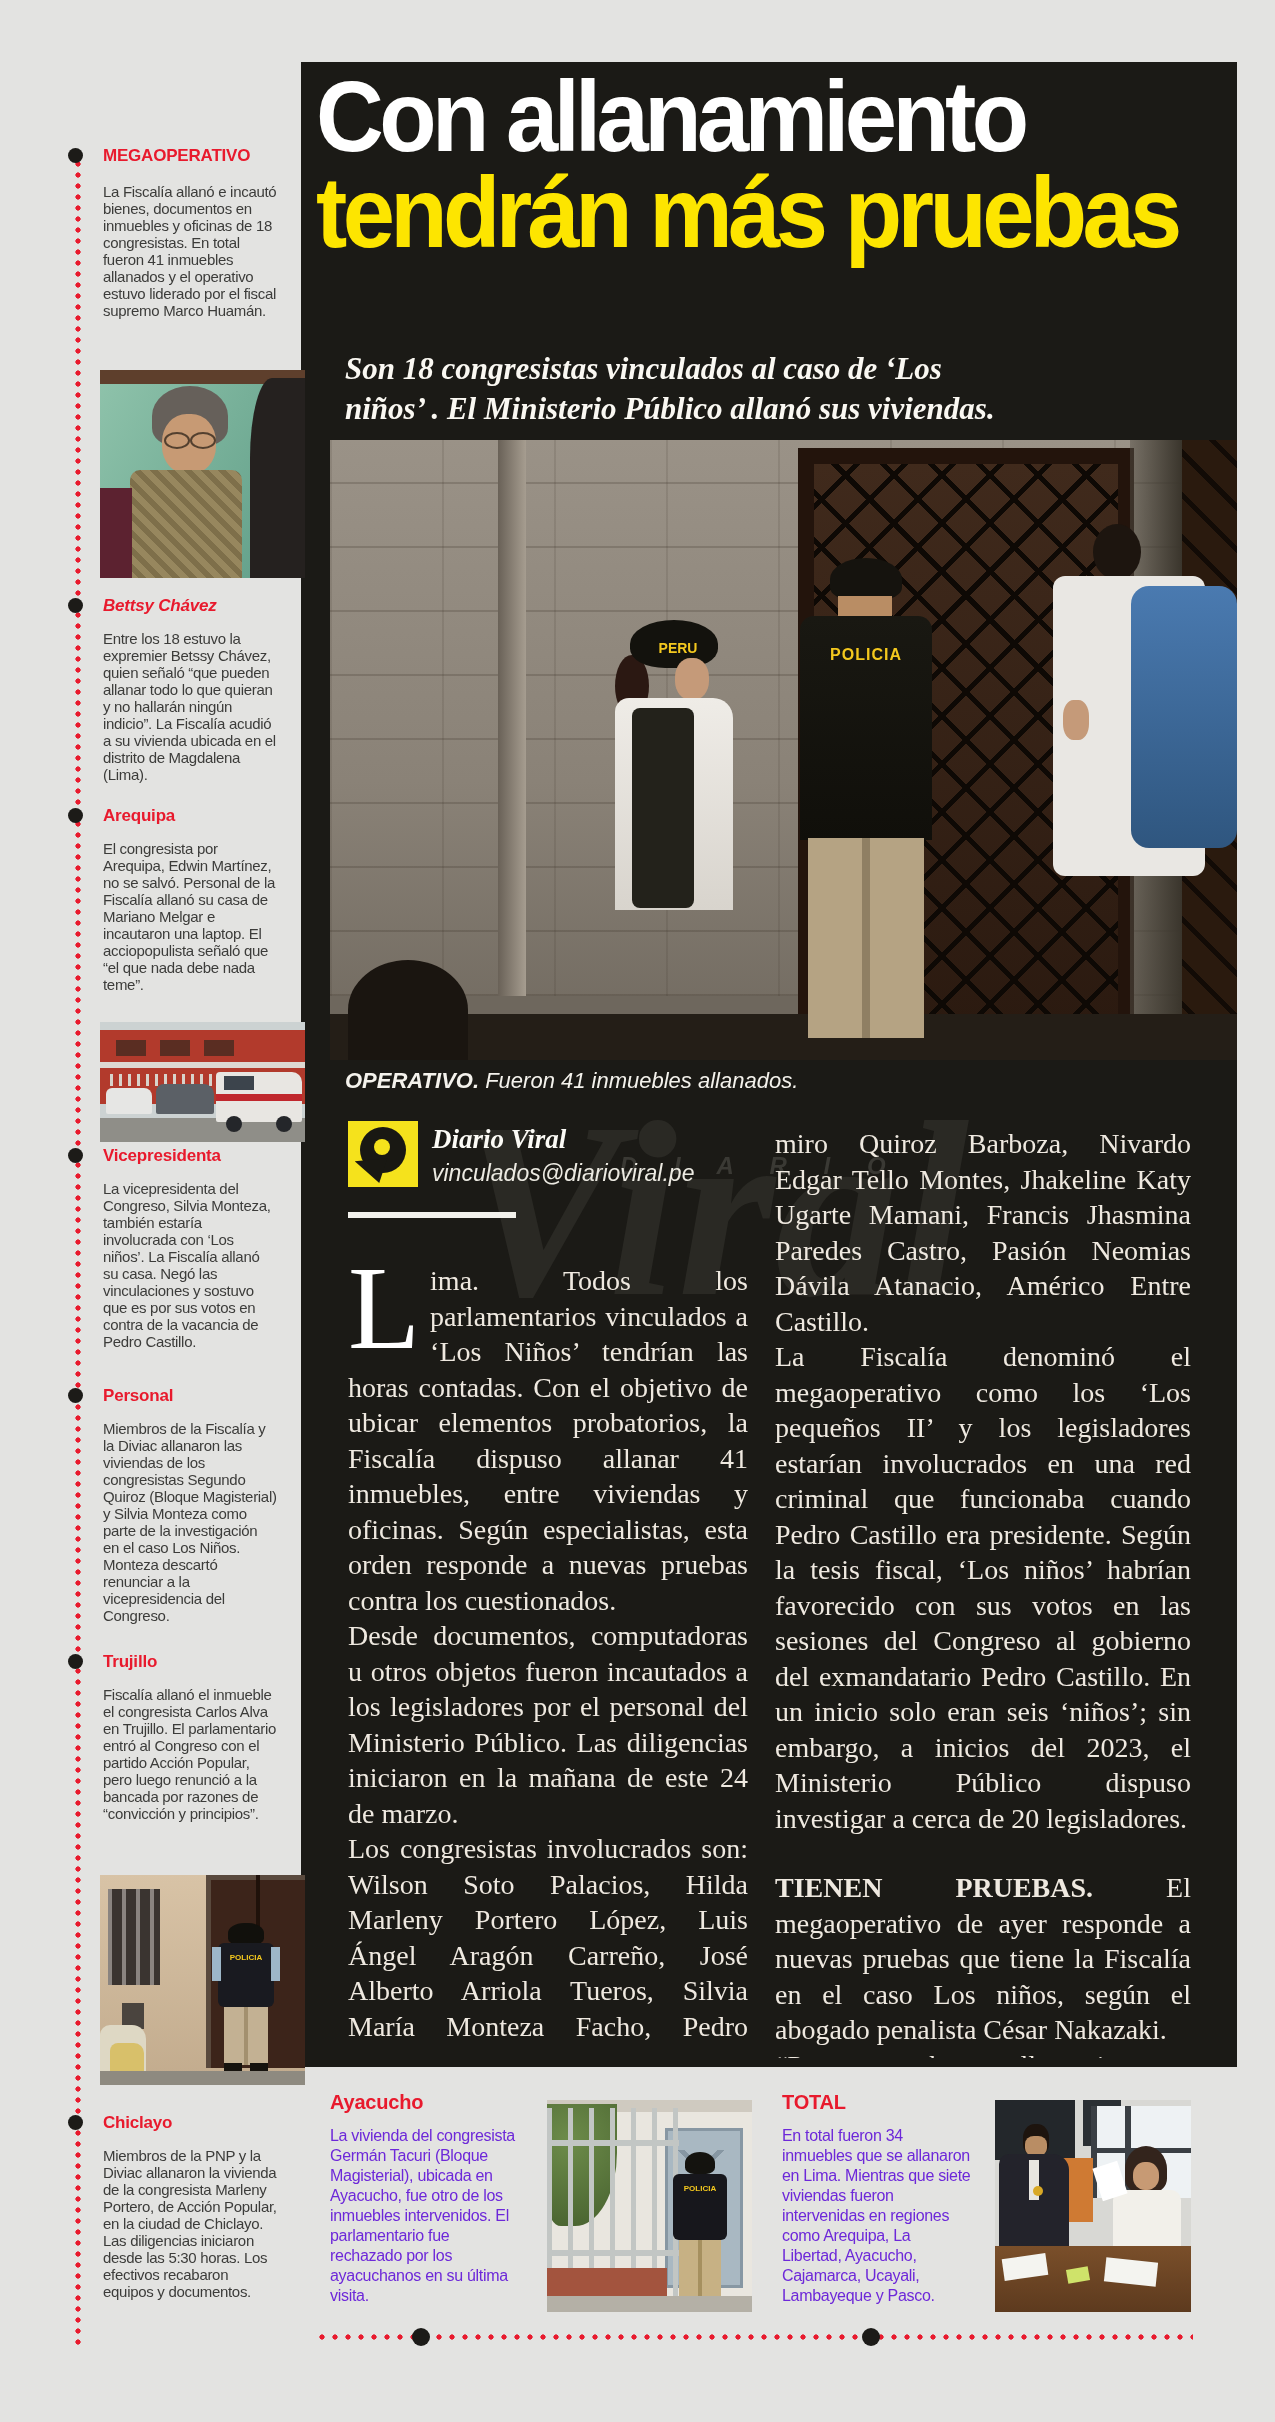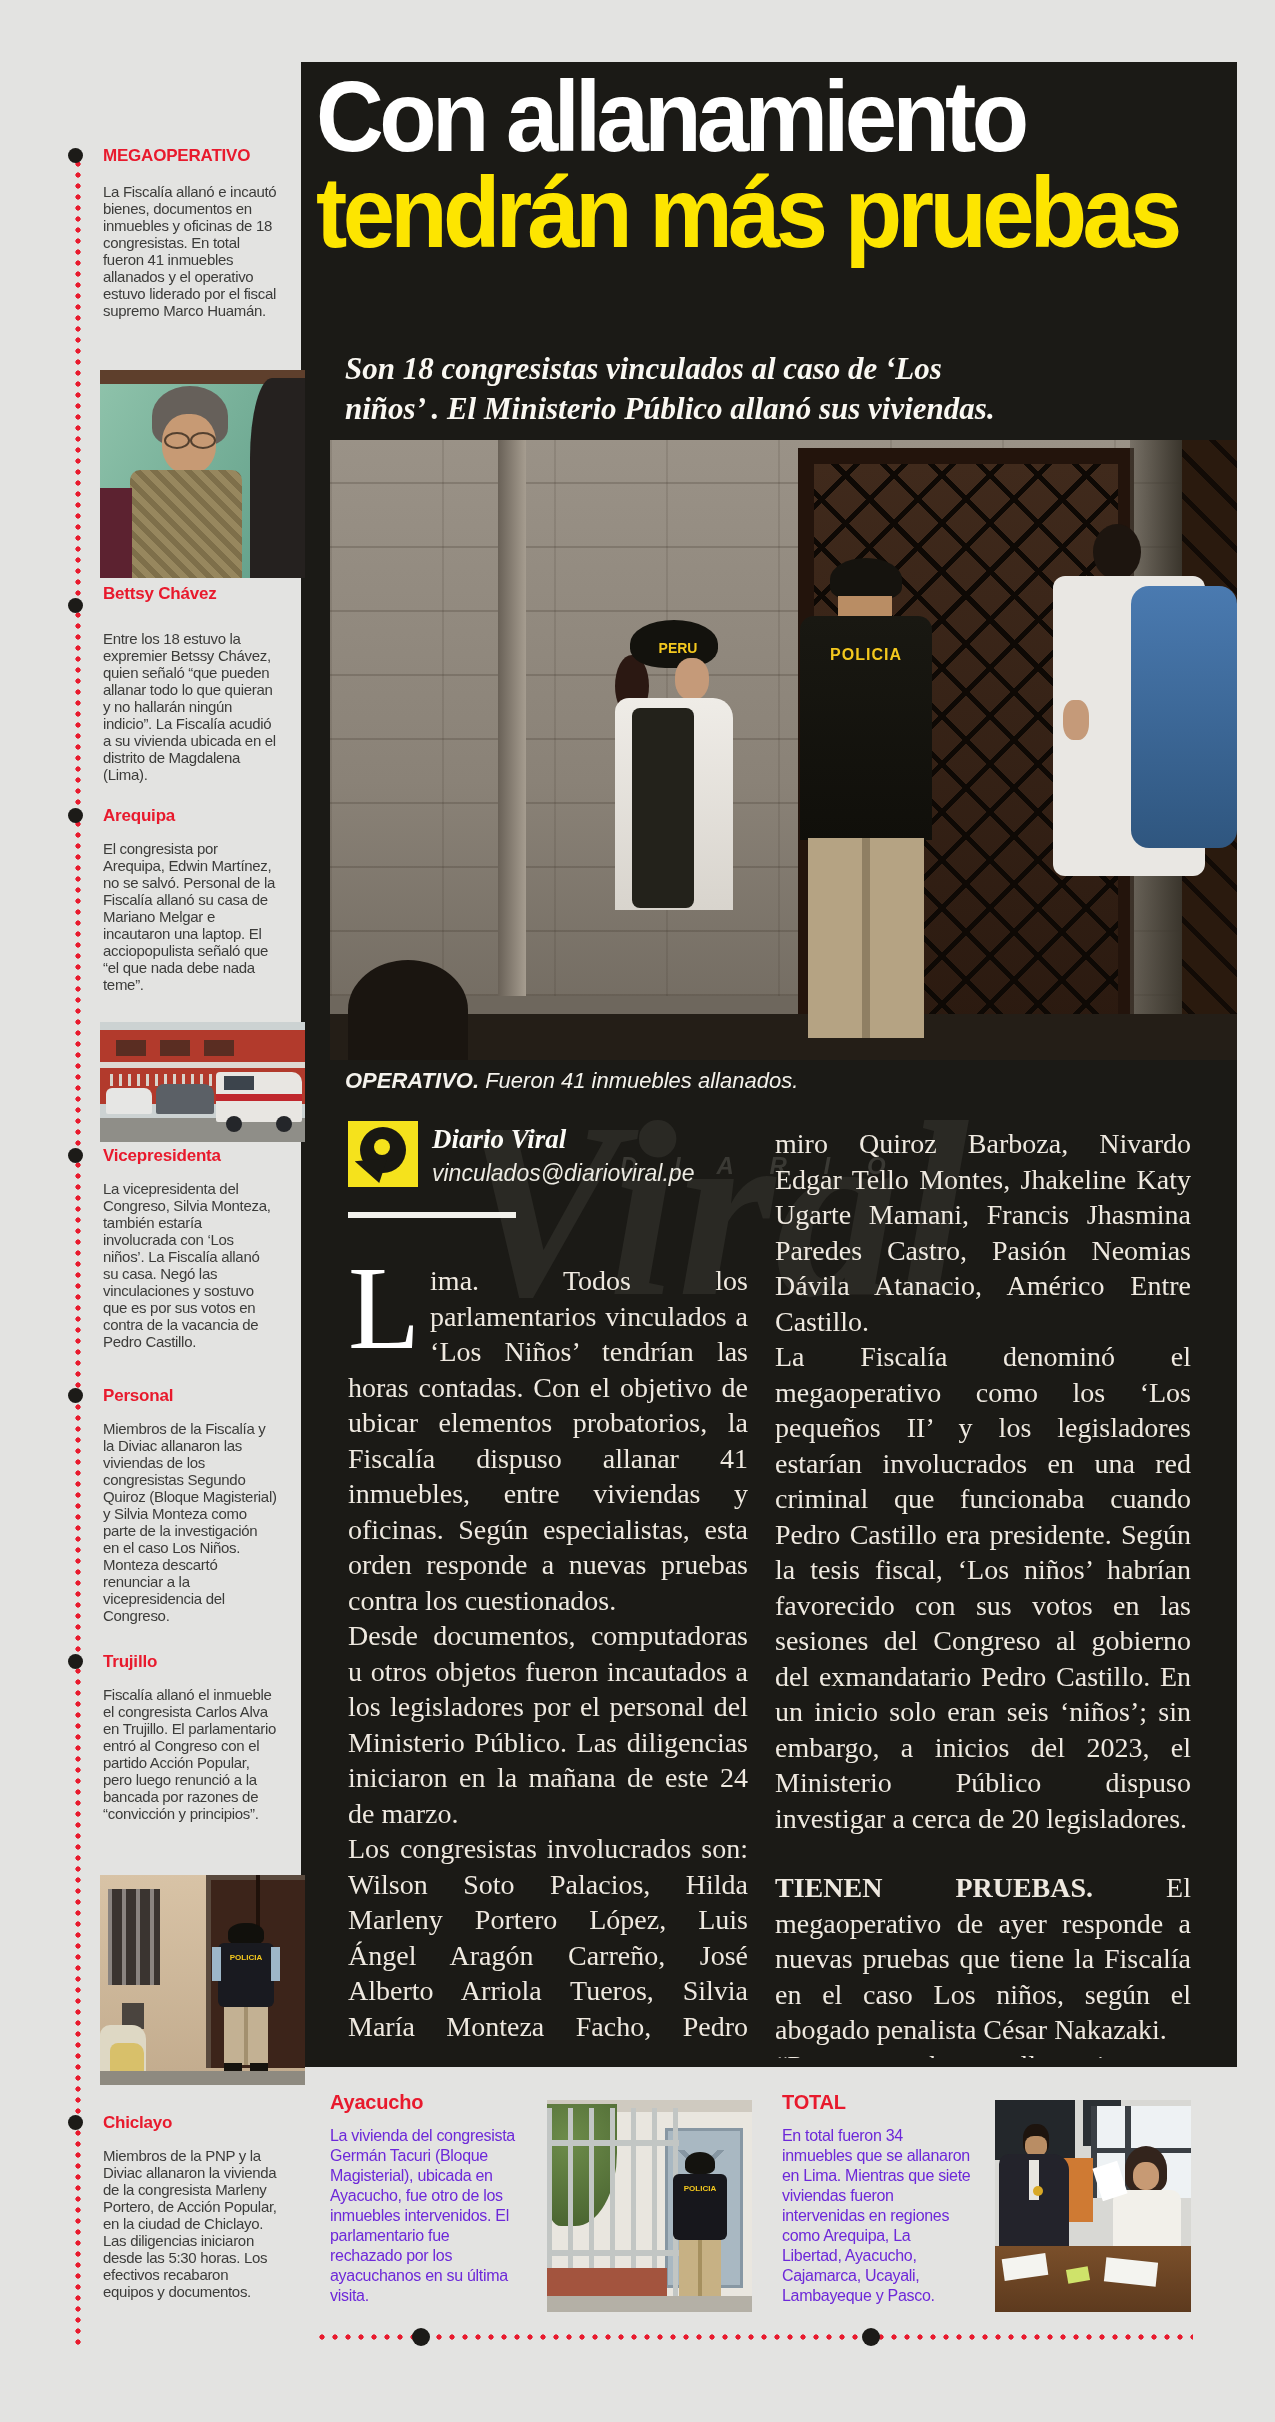--- a/index.html
+++ b/index.html
@@ -159,21 +159,21 @@
     <div style="left:0;top:0;width:100%;height:14px;background:#5e3f2c;"></div>
     <div style="left:150px;top:8px;width:55px;height:200px;background:#25211f;border-radius:40% 0 0 0;"></div>
     <div style="left:52px;top:16px;width:76px;height:60px;background:#66605a;border-radius:50% 50% 30% 30%;"></div>
     <div style="left:62px;top:44px;width:54px;height:60px;background:#c79a74;border-radius:46%;"></div>
     <div style="left:64px;top:62px;width:22px;height:13px;border:2px solid #53402f;border-radius:50%;"></div>
     <div style="left:90px;top:62px;width:22px;height:13px;border:2px solid #53402f;border-radius:50%;"></div>
     <div style="left:30px;top:100px;width:112px;height:108px;background:repeating-linear-gradient(45deg,#97875e 0 6px,#7e6f4a 6px 12px);border-radius:10px 10px 0 0;"></div>
     <div style="left:0;top:118px;width:32px;height:90px;background:#5c2230;"></div>
   </div>
 
-  <div class="sec-title" style="left:103px;top:584px;">Bettsy Chávez</div>
+  <div class="sec-title" style="left:103px;top:596px;font-style:italic;">Bettsy Chávez</div>
   <div class="sec-body" style="left:103px;top:630px;">Entre los 18 estuvo la expremier Betssy Chávez, quien señaló “que pueden allanar todo lo que quieran y no hallarán ningún indicio”. La Fiscalía acudió a su vivienda ubicada en el distrito de Magdalena (Lima).</div>
 
   <div class="sec-title" style="left:103px;top:806px;">Arequipa</div>
   <div class="sec-body" style="left:103px;top:840px;">El congresista por Arequipa, Edwin Martínez, no se salvó. Personal de la Fiscalía allanó su casa de Mariano Melgar e incautaron una laptop. El acciopopulista señaló que “el que nada debe nada teme”.</div>
 
   <div class="ph" style="left:100px;top:1022px;width:205px;height:120px;background:#ccd2d2;">
     <div style="left:0;top:8px;width:100%;height:74px;background:#b23a2c;"></div>
     <div style="left:0;top:40px;width:100%;height:6px;background:#ded9d2;"></div>
     <div style="left:16px;top:18px;width:30px;height:16px;background:#5a2d22;"></div>
     <div style="left:60px;top:18px;width:30px;height:16px;background:#5a2d22;"></div>

